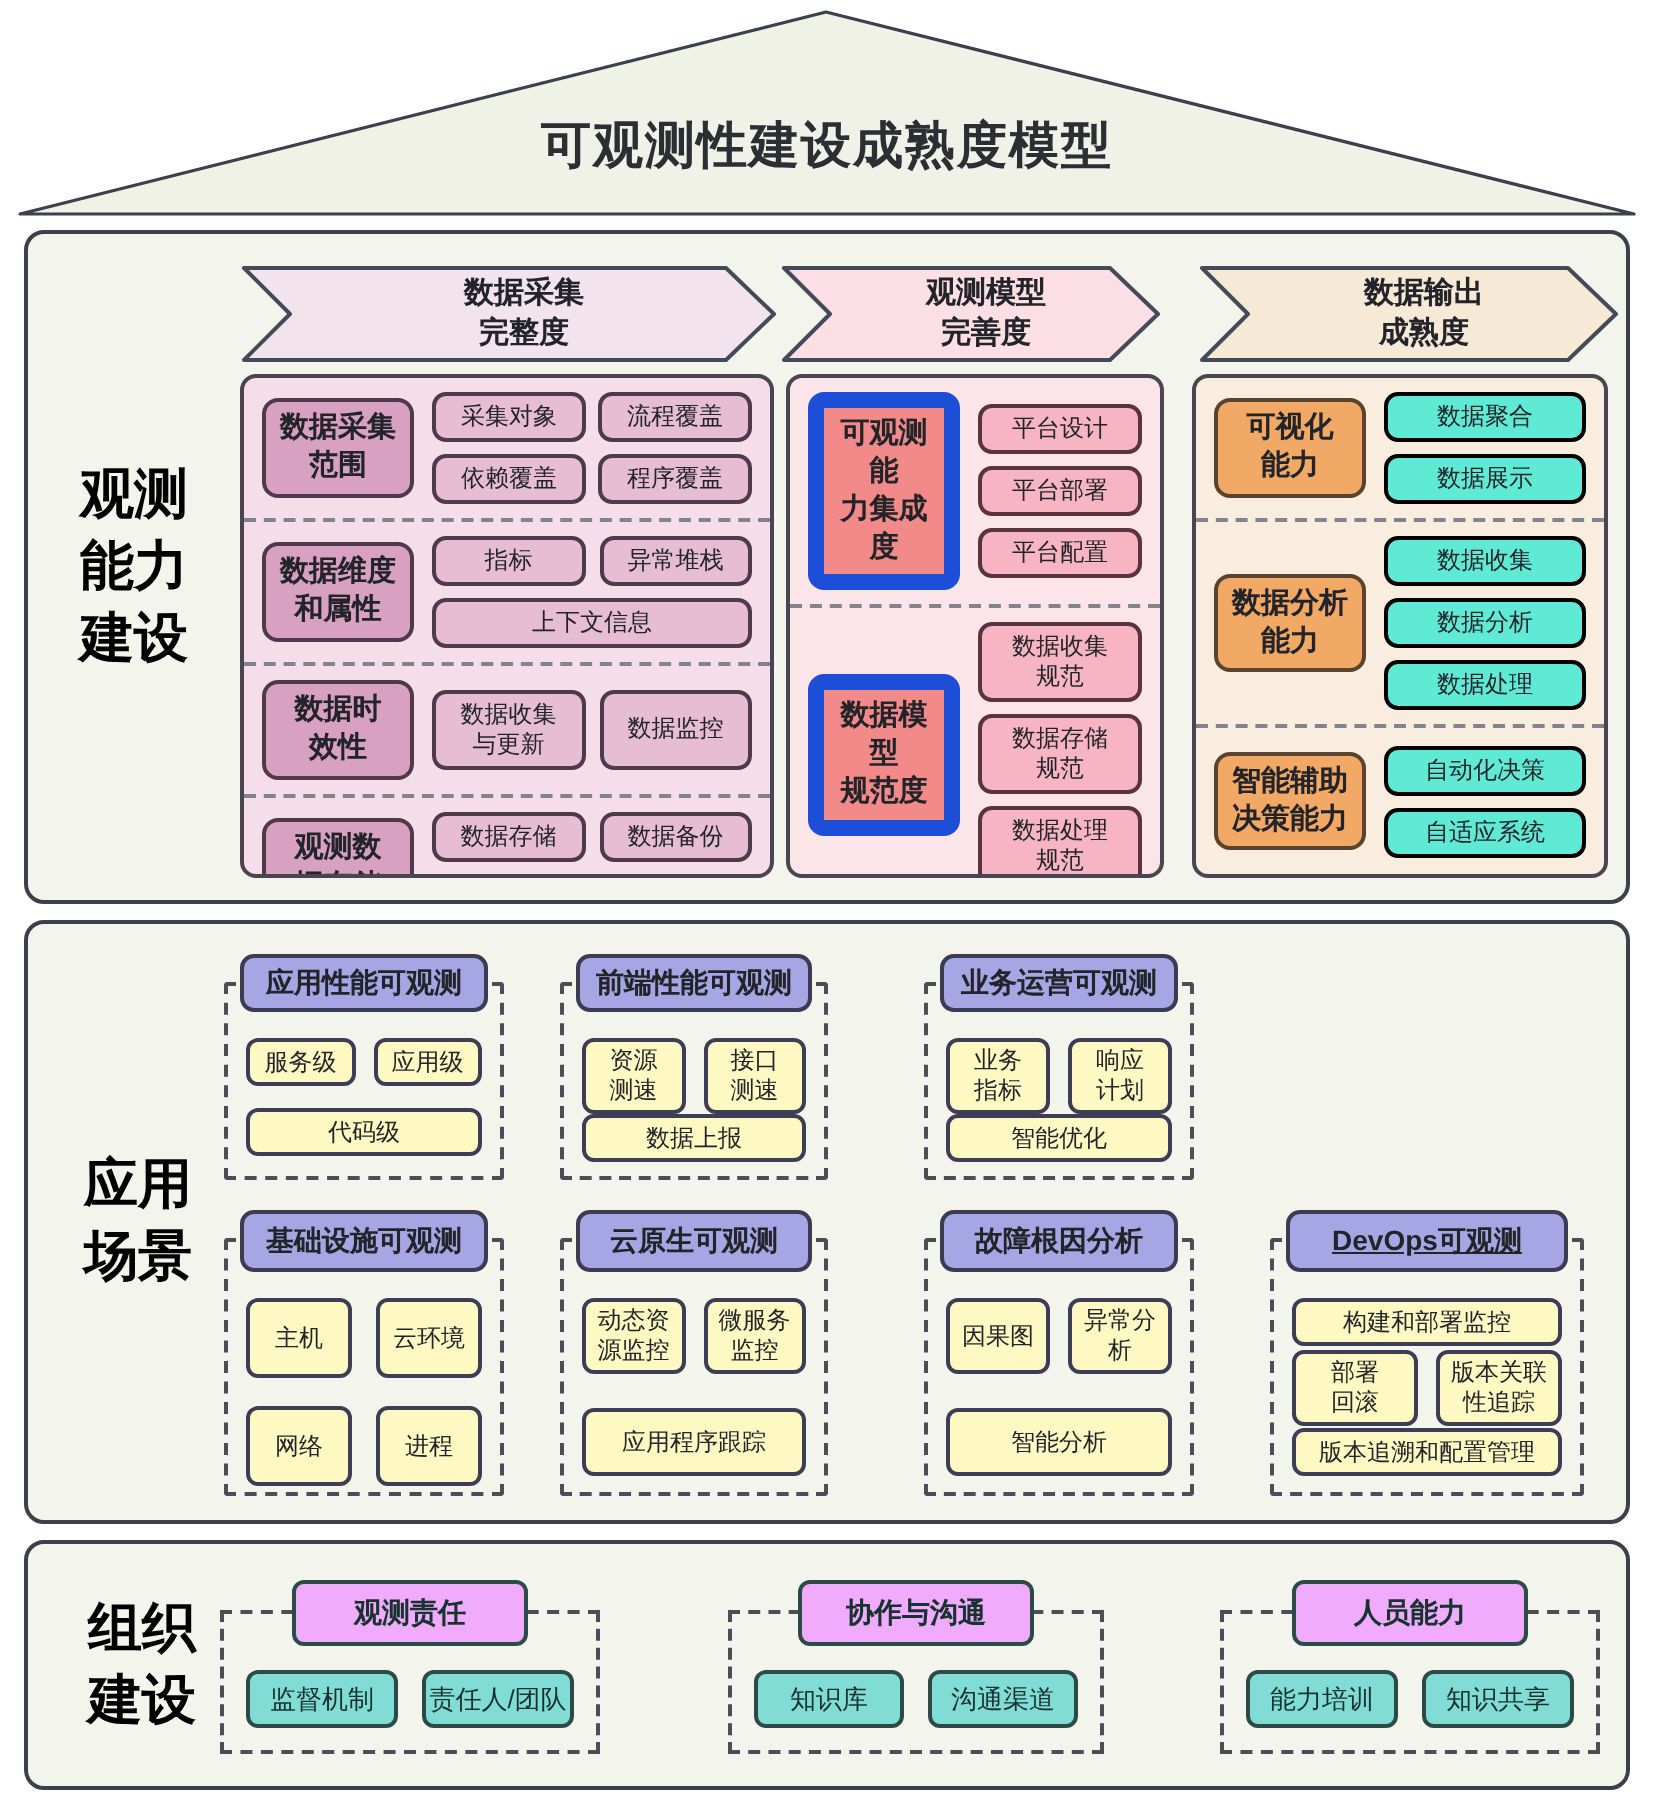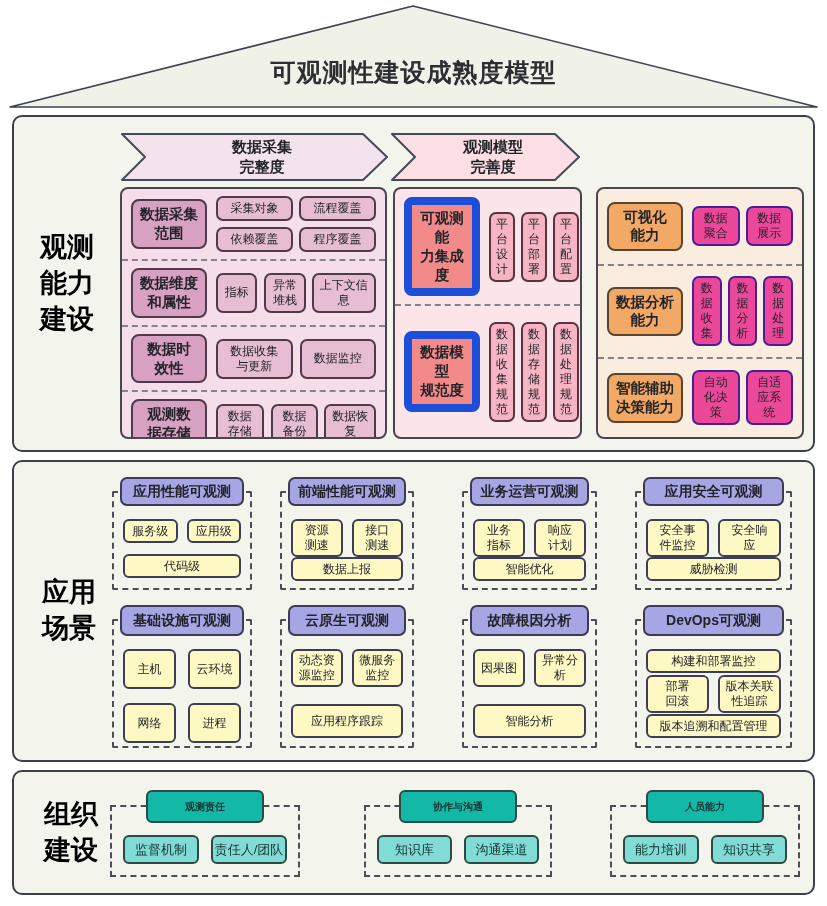--- a/index.html
+++ b/index.html
@@ -52,38 +52,38 @@
             text-align:center; border-radius:8px; font-weight:bold; font-size:14.5px;
             line-height:1.3; padding:4px 2px; }
   .p1 .plabel { background:#d8a0c1; border:2px solid #4e3a4b; }
   .p2 .plabel { background:#f28a8a; border:8px solid #1d4ed8; }
   .p3 .plabel { background:#f1a965; border:2px solid #5a4430; }
 
   .pitem { border-radius:7px; display:flex; align-items:center; justify-content:center;
            text-align:center; font-size:12px; line-height:1.25; padding:3px 5px; min-height:24px; }
   .p1 .pitem { background:#e6bdd3; border:2px solid #4e3a4b; }
   .p2 .pitem { background:#f7b5c3; border:2px solid #59333d; }
-  .p3 .pitem { background:#ec4899; border:2px solid #4c1d95; }
+  .p3 .pitem { background:#5eead4; border:2px solid #000000; }
 
   .grid2 { flex:1; display:grid; grid-template-columns:1fr 1fr; gap:6px; }
-  .col   { flex:1; display:flex; flex-direction:row; gap:6px;justify-content:flex-end; }
+  .col   { flex:1; display:flex; flex-direction:column; gap:6px;justify-content:flex-end; }
   .row2  { display:flex; gap:7px; }
   .row2 .pitem { flex:1; }
   .tall { min-height:38px; }
 
   
   .sgroup { position:absolute; }
   .g1 { left:98px;  top:15px;  width:140px; height:113px; }
   .g2 { left:266px; top:15px;  width:134px; height:113px; }
   .g3 { left:448px; top:15px;  width:135px; height:113px; }
   .g4 { left:621px; top:15px;  width:157px; height:113px; }
   .g5 { left:98px;  top:143px; width:140px; height:143px; }
   .g6 { left:266px; top:143px; width:134px; height:143px; }
   .g7 { left:448px; top:143px; width:135px; height:143px; }
-  .g8 { left:621px; top:143px; width:157px; height:143px; }
+  .g8 { left:621px; top:143px; width:157px; height:143px;text-decoration:underline; }
 
   .dash { position:absolute; left:0; right:0; top:14px; bottom:0;
           border:2px dashed #4d4d57; border-radius:2px; }
   .sheader { position:relative; z-index:1; margin:0 auto; width:calc(100% - 16px); height:29px;
              background:#a6a6e5; border:2px solid #3b3b54; border-radius:7px; display:flex;
              align-items:center; justify-content:center; font-size:14px; font-weight:bold; }
   .grow2 .sheader { height:31px; }
   .sbody { position:absolute; left:11px; right:11px; top:42px; bottom:12px;
            display:flex; flex-direction:column; justify-content:space-between; }
   .grow2 .sbody { top:44px; bottom:10px; }
@@ -97,22 +97,22 @@
   .quad .sitem { min-height:40px; }
 
   
   .ogroup { position:absolute; top:18px; height:87px; }
   .ga { left:96px;  width:190px; }
   .gb { left:350px; width:188px;text-align:center; }
   .gc { left:596px; width:190px; }
   .odash { position:absolute; left:0; right:0; top:15px; bottom:0;
            border:2px dashed #4d4d57; }
   .oheader { position:relative; z-index:1; margin:0 auto; width:118px; height:33px;
-             background:#14b8a6; border:2px solid #2c4a47; border-radius:6px; display:flex;
-             align-items:center; justify-content:center; font-size:10px; font-weight:bold; color:#17322f; }
+             background:#f0abfc; border:2px solid #2c4a47; border-radius:6px; display:flex;
+             align-items:center; justify-content:center; font-size:14px; font-weight:bold; color:#17322f; }
   .obody { position:absolute; left:13px; right:13px; top:45px; display:flex; gap:12px; }
   .oitem { flex:1; height:29px; background:#80dcd4; border:2px solid #2c4a47; border-radius:6px;
            display:flex; align-items:center; justify-content:center; font-size:13px; color:#17322f; }
 </style>
 </head>
 <body>
 
 <div class="canvas">
 
   <svg class="roof-svg" width="827" height="112" viewBox="0 0 827 112">
@@ -131,20 +131,27 @@
       </svg>
       <div class="chev-text t">数据采集
 完整度</div>
     </div>
     <div class="chev chev2">
       <svg width="192" height="50" viewBox="0 0 192 50">
         <polygon points="2,2 165,2 189,25 165,48 2,48 25,25" fill="#fbdfe4" stroke="#444b58" stroke-width="2" stroke-linejoin="round"></polygon>
       </svg>
       <div class="chev-text t">观测模型
 完善度</div>
+    </div>
+    <div class="chev chev3">
+      <svg width="212" height="50" viewBox="0 0 212 50">
+        <polygon points="2,2 185,2 209,25 185,48 2,48 25,25" fill="#f6e9d6" stroke="#444b58" stroke-width="2" stroke-linejoin="round"></polygon>
+      </svg>
+      <div class="chev-text t">数据输出
+成熟度</div>
     </div>
 
     <div class="panel p1">
       <div class="prow fA">
         <div class="plabel t">数据采集
 范围</div>
         <div class="grid2">
           <div class="pitem t">采集对象</div>
           <div class="pitem t">流程覆盖</div>
           <div class="pitem t">依赖覆盖</div>
@@ -274,33 +281,20 @@
         <div class="srow">
           <div class="sitem h2 t">业务
 指标</div>
           <div class="sitem h2 t">响应
 计划</div>
         </div>
         <div class="sitem t">智能优化</div>
       </div>
     </div>
 
-    <div class="sgroup g4">
-      <div class="dash"></div>
-      <div class="sheader t">应用安全可观测</div>
-      <div class="sbody">
-        <div class="srow">
-          <div class="sitem h2 t">安全事
-件监控</div>
-          <div class="sitem h2 t">安全响
-应</div>
-        </div>
-        <div class="sitem t">威胁检测</div>
-      </div>
-    </div>
 
     <div class="sgroup g5 grow2">
       <div class="dash"></div>
       <div class="sheader t">基础设施可观测</div>
       <div class="sbody quad">
         <div class="sitem t">主机</div>
         <div class="sitem t">云环境</div>
         <div class="sitem t">网络</div>
         <div class="sitem t">进程</div>
       </div>

